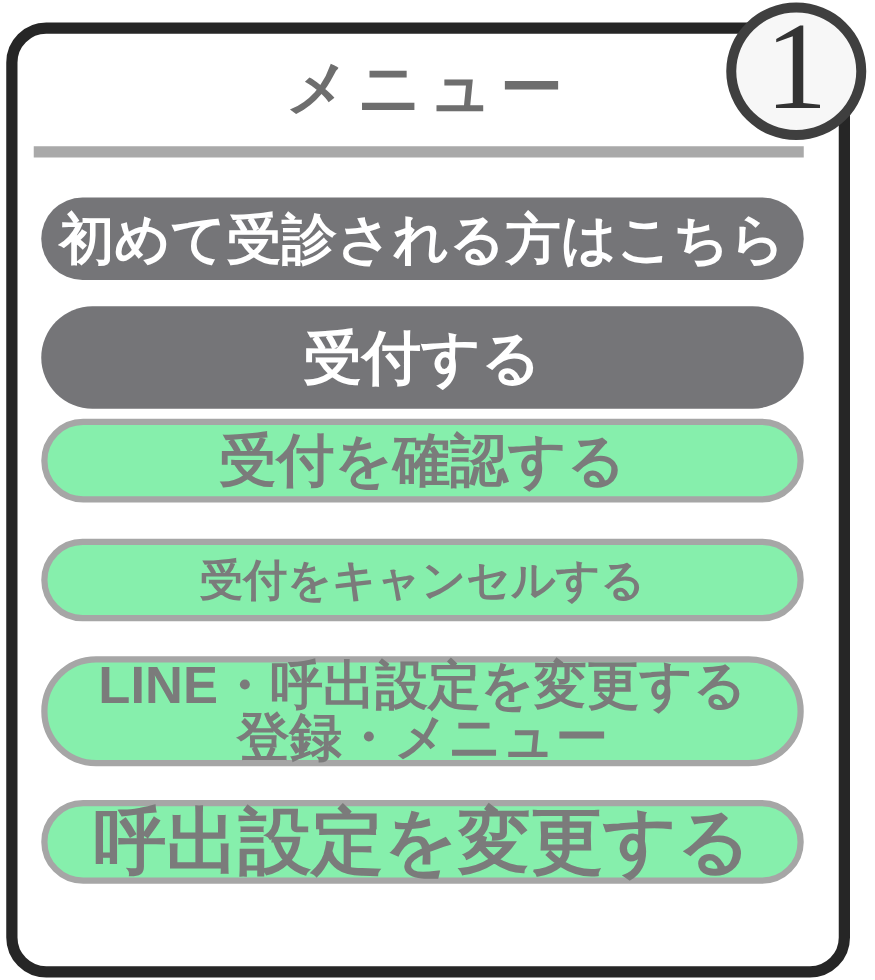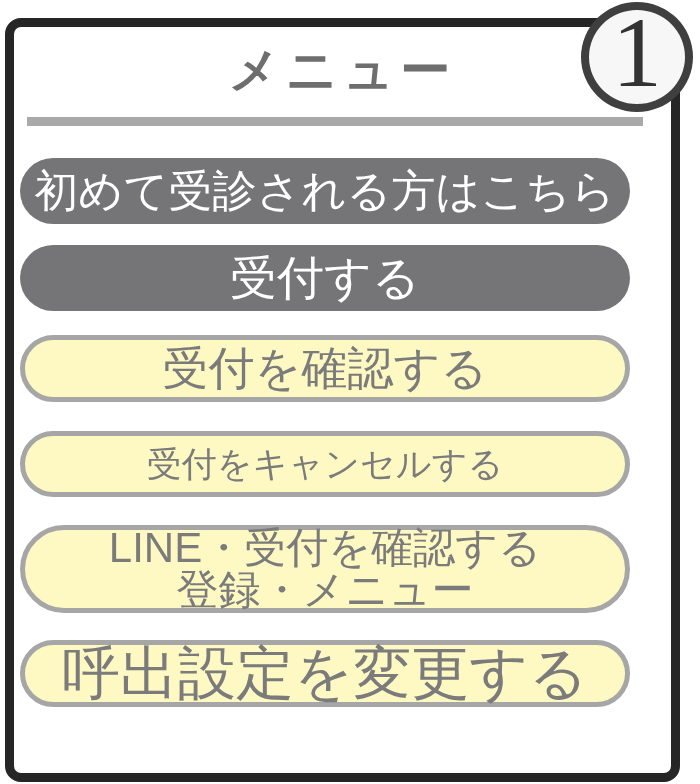--- a/index.html
+++ b/index.html
@@ -19,21 +19,21 @@
   }
   .card {
     position: absolute;
     left: 5px;
     top: 18px;
     width: 675px;
     height: 764px;
     box-sizing: border-box;
     background: #ffffff;
     border: 9px solid #262626;
-    border-radius: 16px;
+    border-radius: 32px;
     padding-left: 44px;
   }
   .title {
     position: absolute;
     left: 0;
     top: 10px;
     width: 100%;
     text-align: center;
     font-size: 50px;
     font-weight: bold;
@@ -43,46 +43,46 @@
   .divider {
     position: absolute;
     left: 13px;
     top: 90px;
     width: 616px;
     height: 9px;
     background: #a9a9a9;
   }
   .btn {
     position: absolute;
-    left: 6px;
+    left: 19px;
     width: 610px;
     box-sizing: border-box;
     border-radius: 44px;
     display: flex;
     flex-direction: column;
     align-items: center;
     justify-content: center;
     text-align: center;
     font-family: "Liberation Sans", "DejaVu Sans", sans-serif;
-    font-weight: normal;
+    font-weight: bold;
     padding: 0;
     cursor: pointer;
   }
   .btn--dark {
     background: #757578;
     color: #ffffff;
     border: none;
   }
   .btn--light {
-    background: #fef9c3;
+    background: #86efac;
     color: #7b7b7b;
     border: 5px solid #a6a6a6;
   }
   .btn-1 { top: 131px; height: 66px; font-size: 44px; }
-  .btn-2 { top: 218px; height: 66px; font-size: 47px; }
+  .btn-2 { top: 218px; height: 82px; font-size: 47px; }
   .btn-3 { top: 308px; height: 67px; font-size: 46px; }
   .btn-4 { top: 404px; height: 66px; font-size: 35px; }
   .btn-5 { top: 498px; height: 88px; font-size: 42px; line-height: 42px; }
   .btn-6 { top: 613px; height: 67px; font-size: 58px; }
   .badge {
     position: absolute;
     left: 581px;
     top: 2px;
     width: 112px;
     height: 110px;
@@ -116,21 +116,21 @@
 
     <button class="btn btn--dark btn-1">初めて受診される方はこちら</button>
 
     <button class="btn btn--dark btn-2">受付する</button>
 
     <button class="btn btn--light btn-3">受付を確認する</button>
 
     <button class="btn btn--light btn-4">受付をキャンセルする</button>
 
     <button class="btn btn--light btn-5">
-      <span>LINE・受付を確認する</span>
+      <span>LINE・呼出設定を変更する</span>
       <span>登録・メニュー</span>
     </button>
 
     <button class="btn btn--light btn-6">呼出設定を変更する</button>
 
   </div>
 
   <div class="badge">
     <span class="badge-number">1</span>
   </div>

